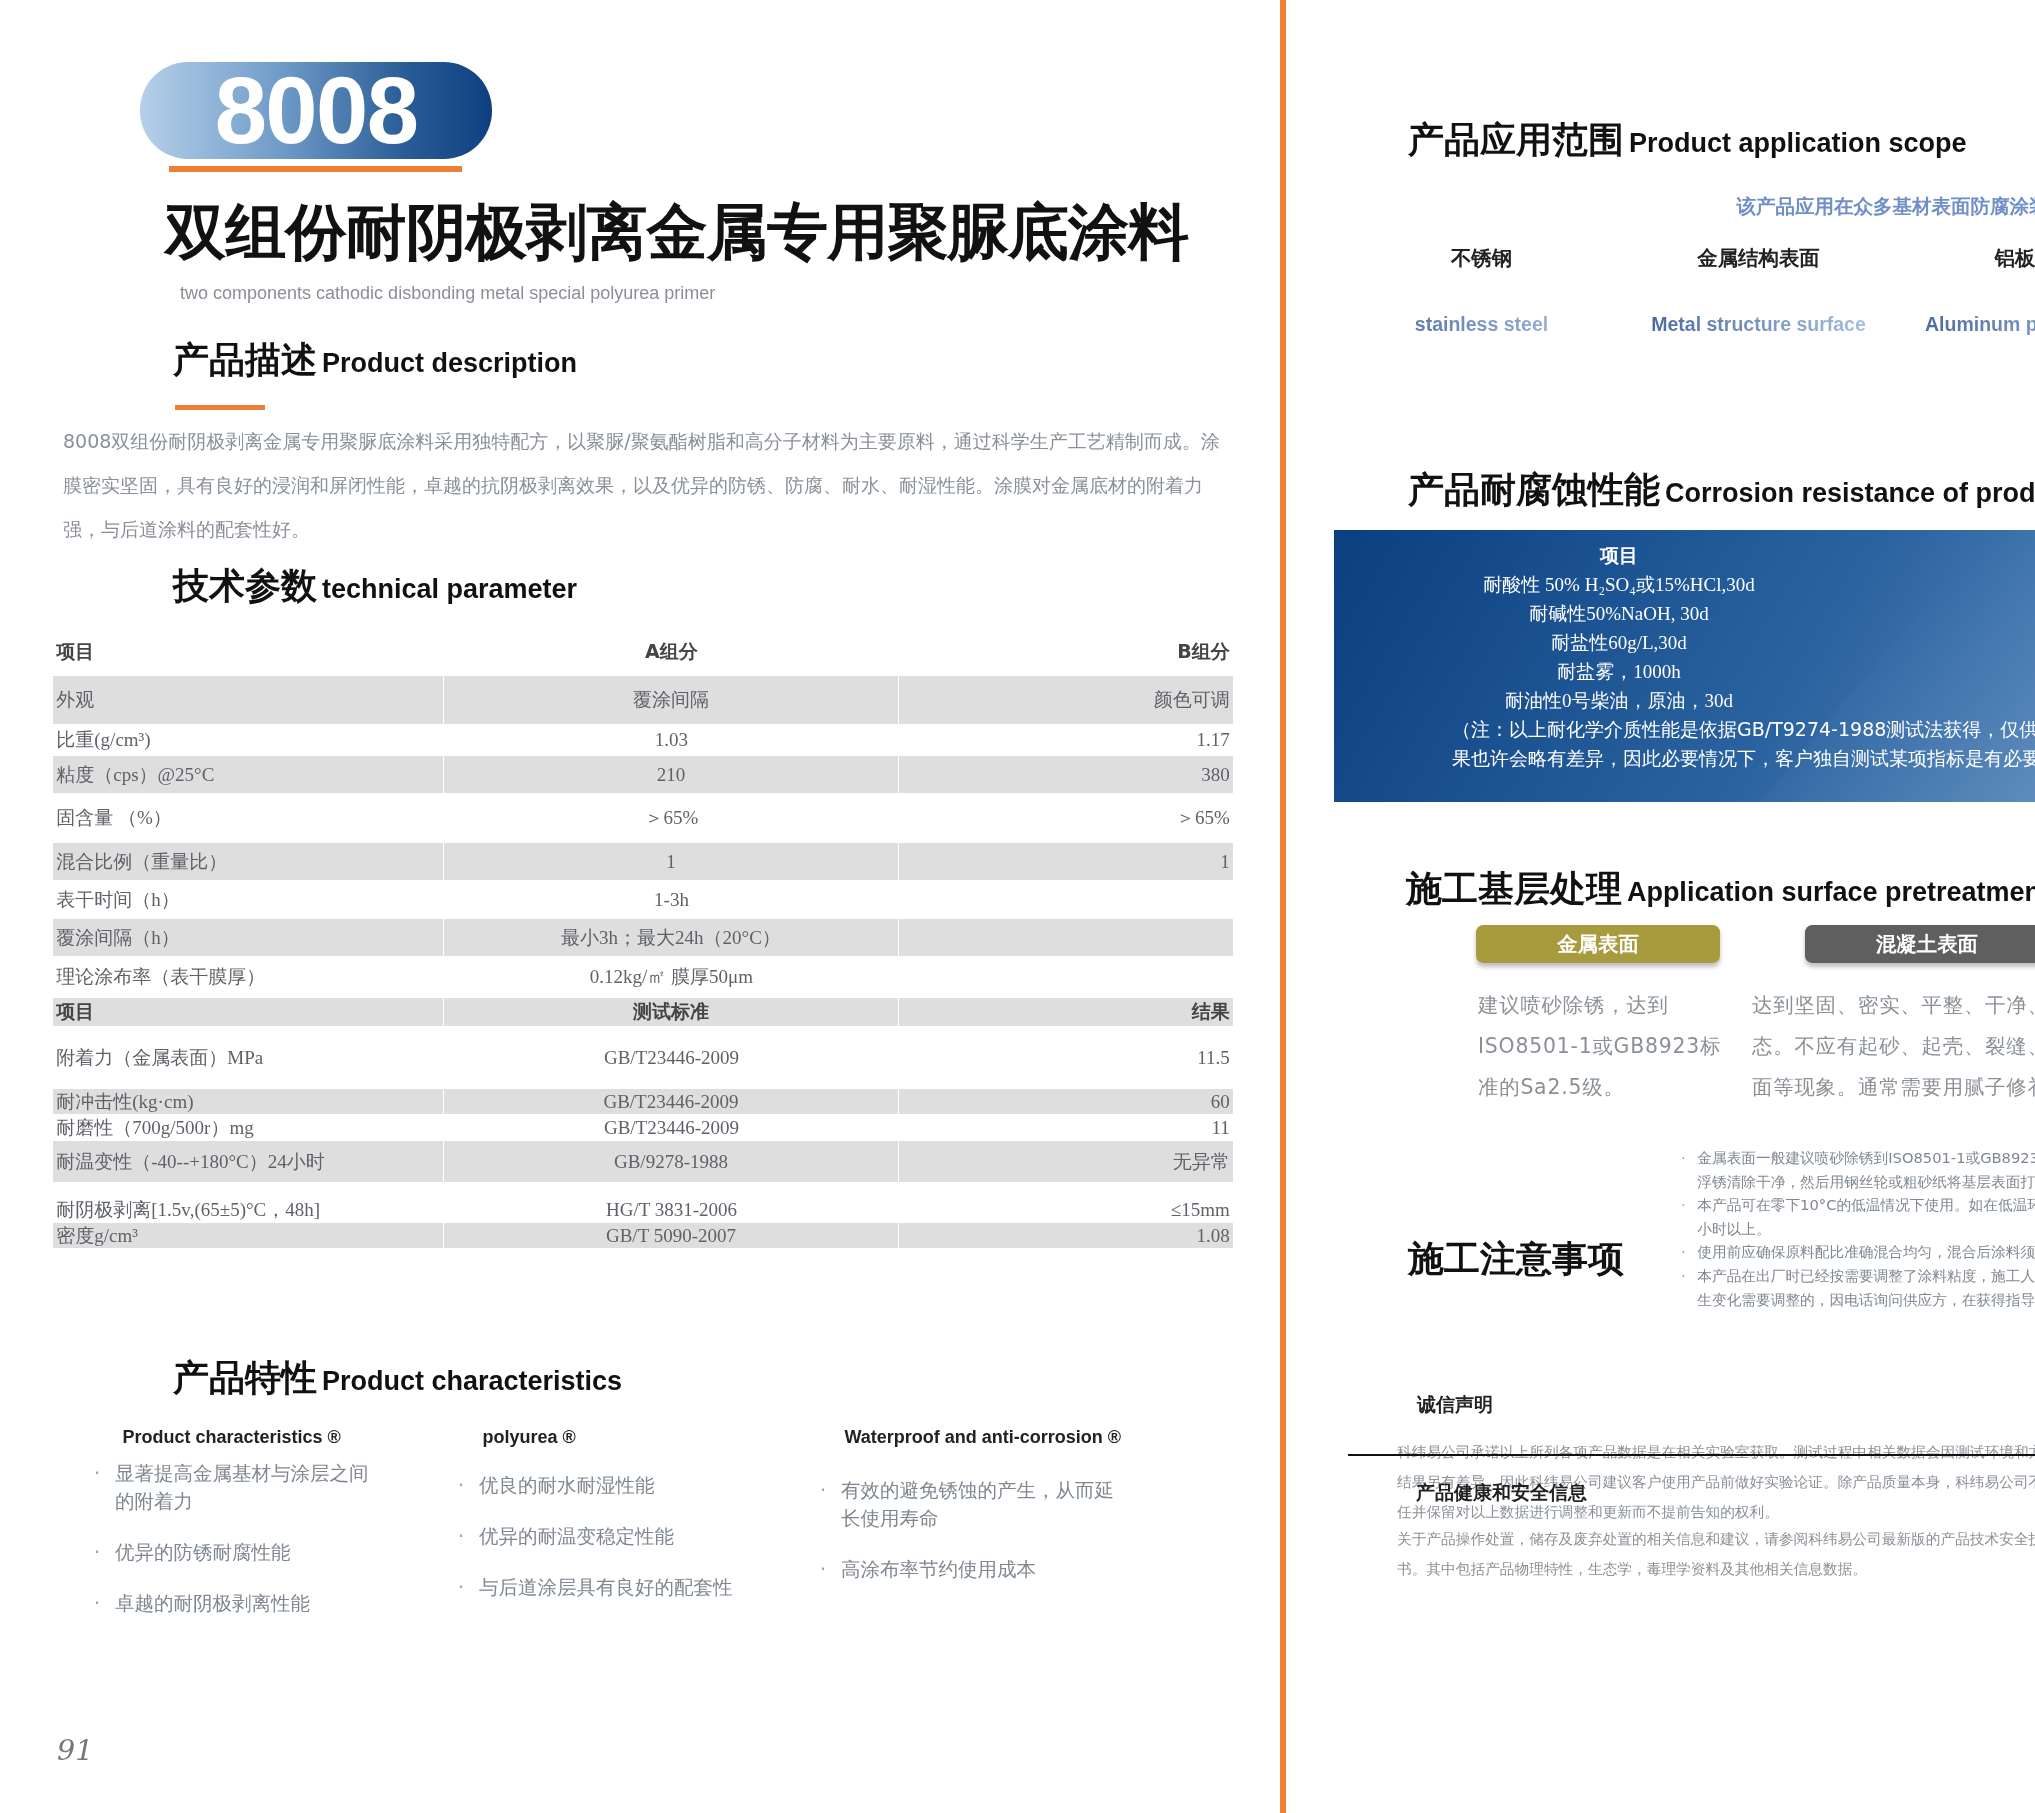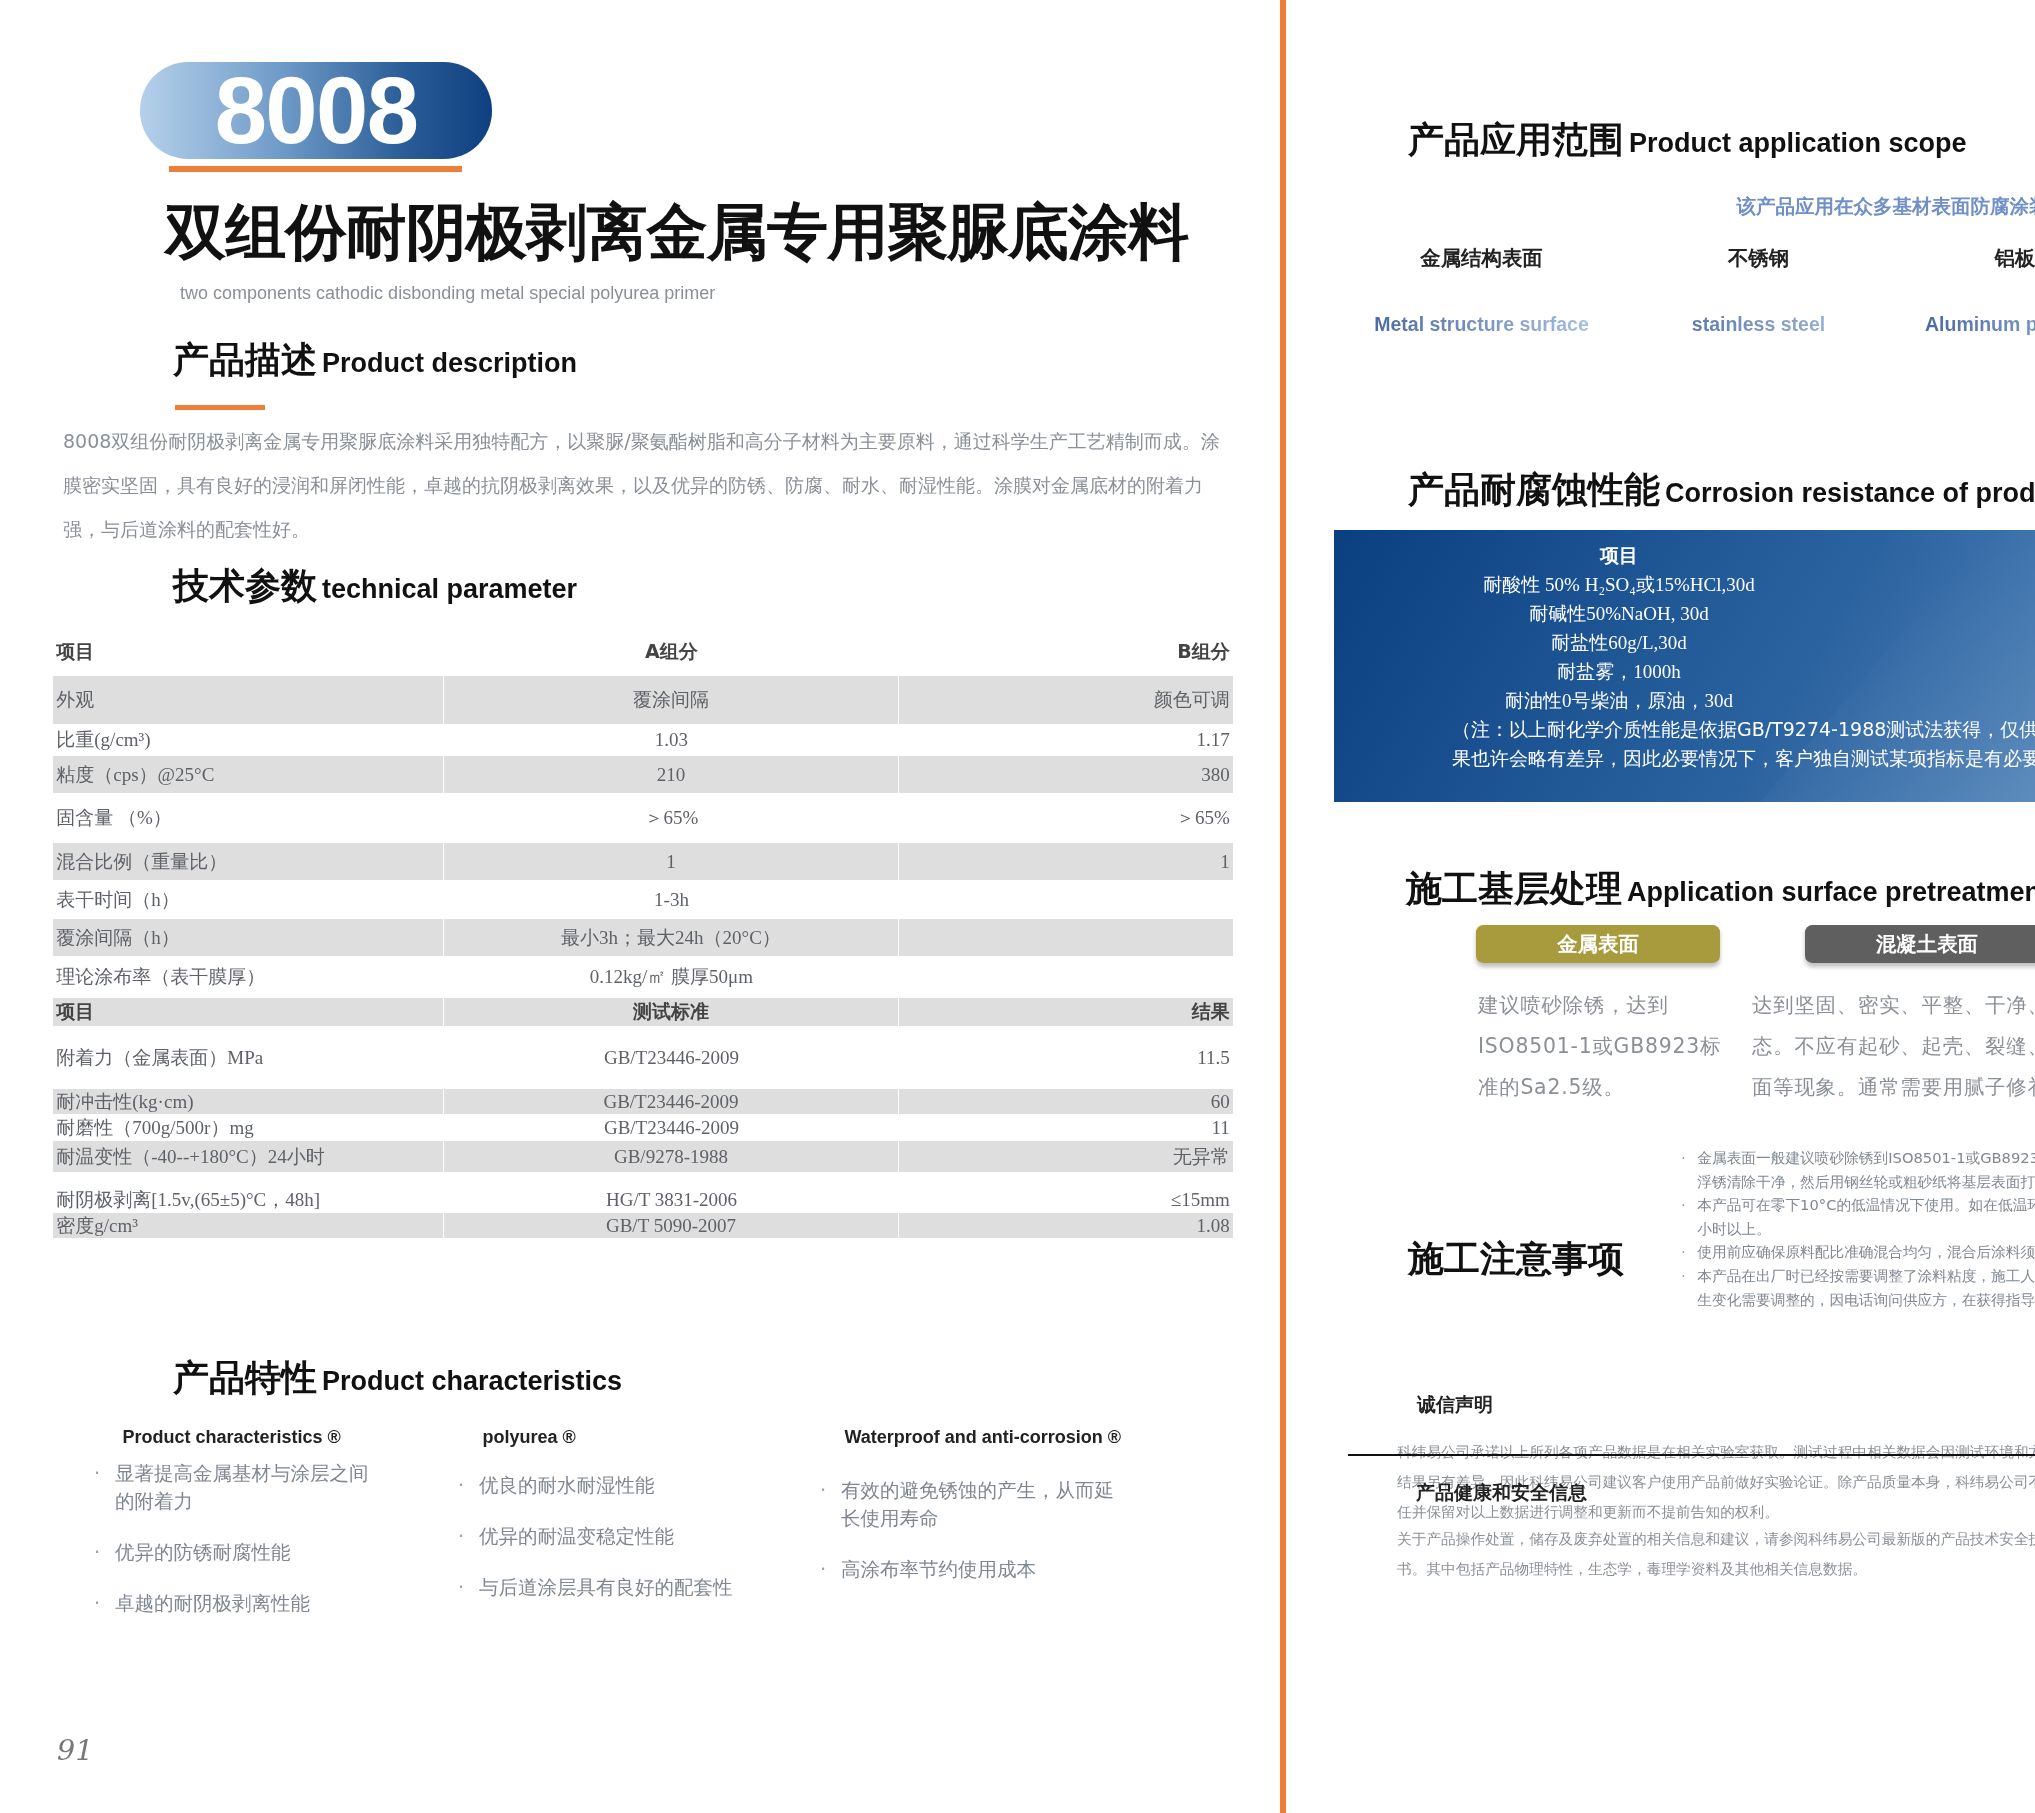--- a/index.html
+++ b/index.html
@@ -161,21 +161,21 @@
   <div class="trow shade" style="height:25px;">
     <div class="c1">耐冲击性(kg·cm)</div>
     <div class="c2">GB/T23446-2009</div>
     <div class="c3">60</div>
   </div>
   <div class="trow" style="height:27px;">
     <div class="c1">耐磨性（700g/500r）mg</div>
     <div class="c2">GB/T23446-2009</div>
     <div class="c3">11</div>
   </div>
-  <div class="trow shade" style="height:31px;align-items:center;">
+  <div class="trow shade" style="height:41px;align-items:center;">
     <div class="c1">耐温变性（-40--+180°C）24小时</div>
     <div class="c2">GB/9278-1988</div>
     <div class="c3">无异常</div>
   </div>
   <div class="trow" style="height:27px;margin-top:14px;">
     <div class="c1">耐阴极剥离[1.5v,(65±5)°C，48h]</div>
     <div class="c2">HG/T 3831-2006</div>
     <div class="c3">≤15mm</div>
   </div>
   <div class="trow shade" style="height:25px;">
@@ -214,26 +214,26 @@
 </div>
 
 <div class="abs pgnum" style="left:57px; top:1734px;">91</div>
 
 <div class="abs sec-head" style="left:1408px; top:118px;">
   <span class="cn">产品应用范围</span><span class="en">Product application scope</span>
 </div>
 <div class="abs scope-note">该产品应用在众多基材表面防腐涂装</div>
 <div class="abs scope-grid">
   <div class="scope-item">
+    <div class="cn">不锈钢</div>
+    <div class="en">stainless steel</div>
+  </div>
+  <div class="scope-item">
     <div class="cn">金属结构表面</div>
     <div class="en">Metal structure surface</div>
-  </div>
-  <div class="scope-item">
-    <div class="cn">不锈钢</div>
-    <div class="en">stainless steel</div>
   </div>
   <div class="scope-item">
     <div class="cn">铝板表面</div>
     <div class="en">Aluminum plate surface</div>
   </div>
 
 </div>
 
 <div class="abs sec-head" style="left:1408px; top:468px;">
   <span class="cn">产品耐腐蚀性能</span><span class="en">Corrosion resistance of products</span>

